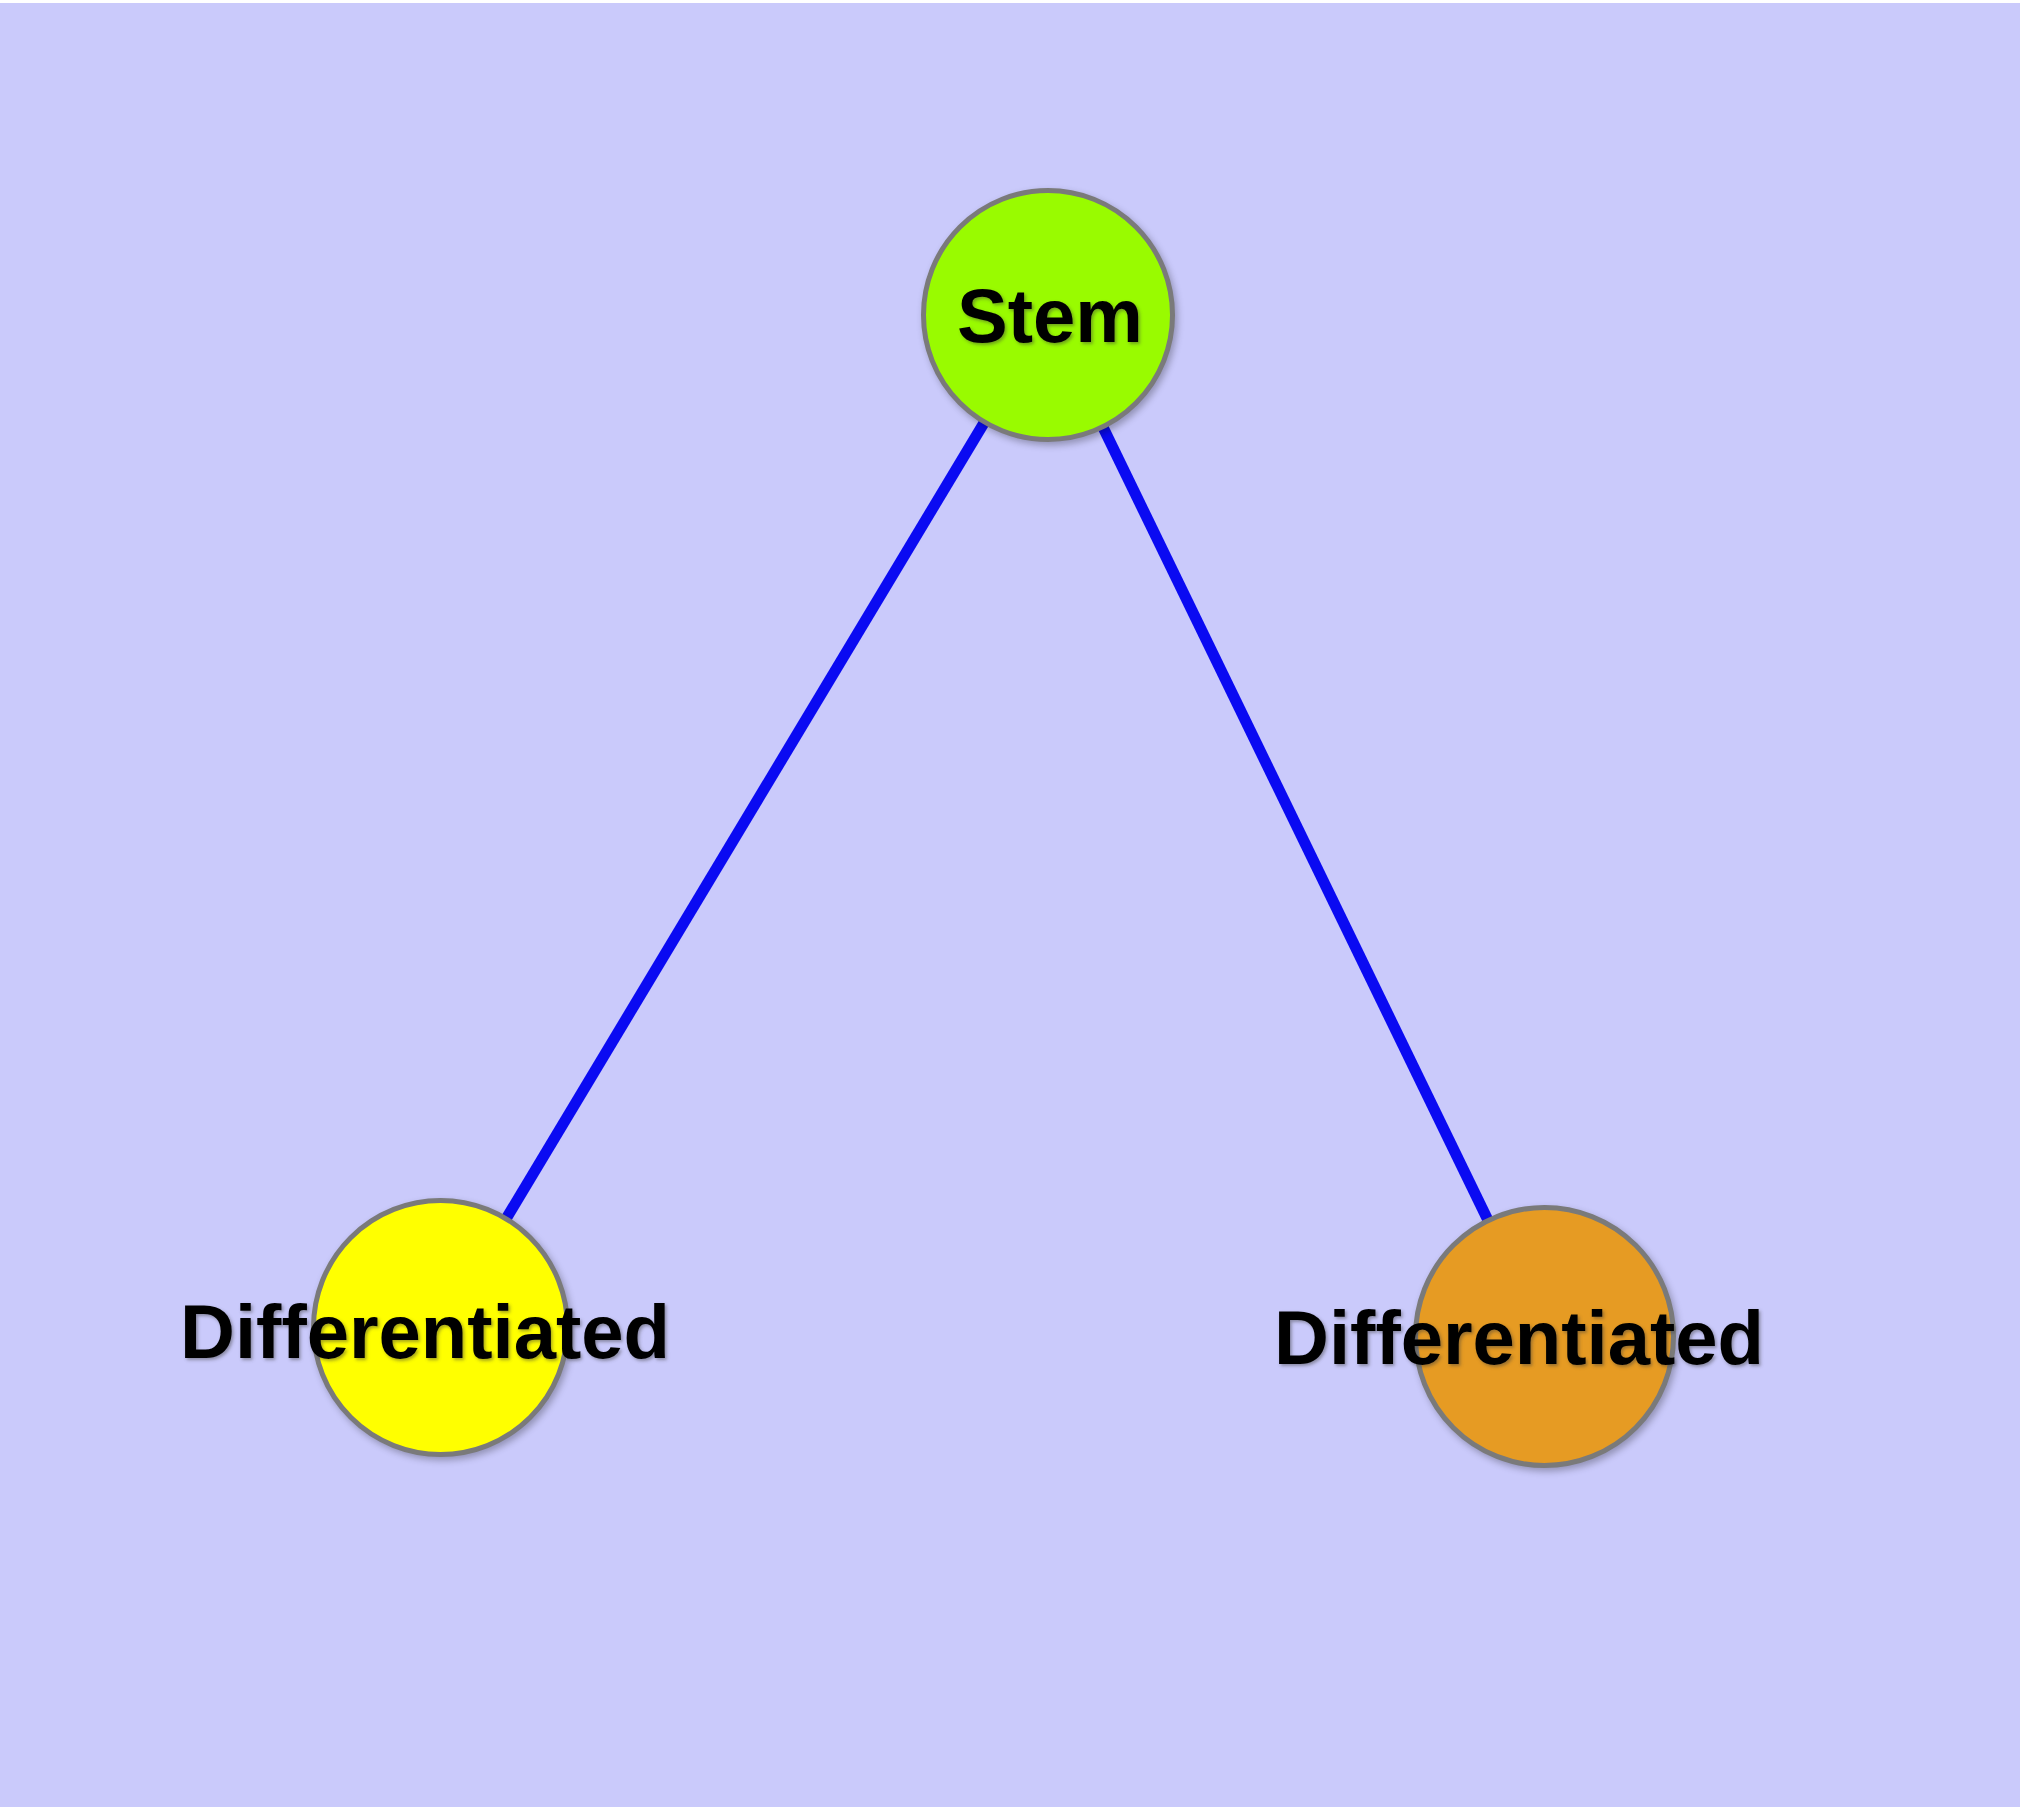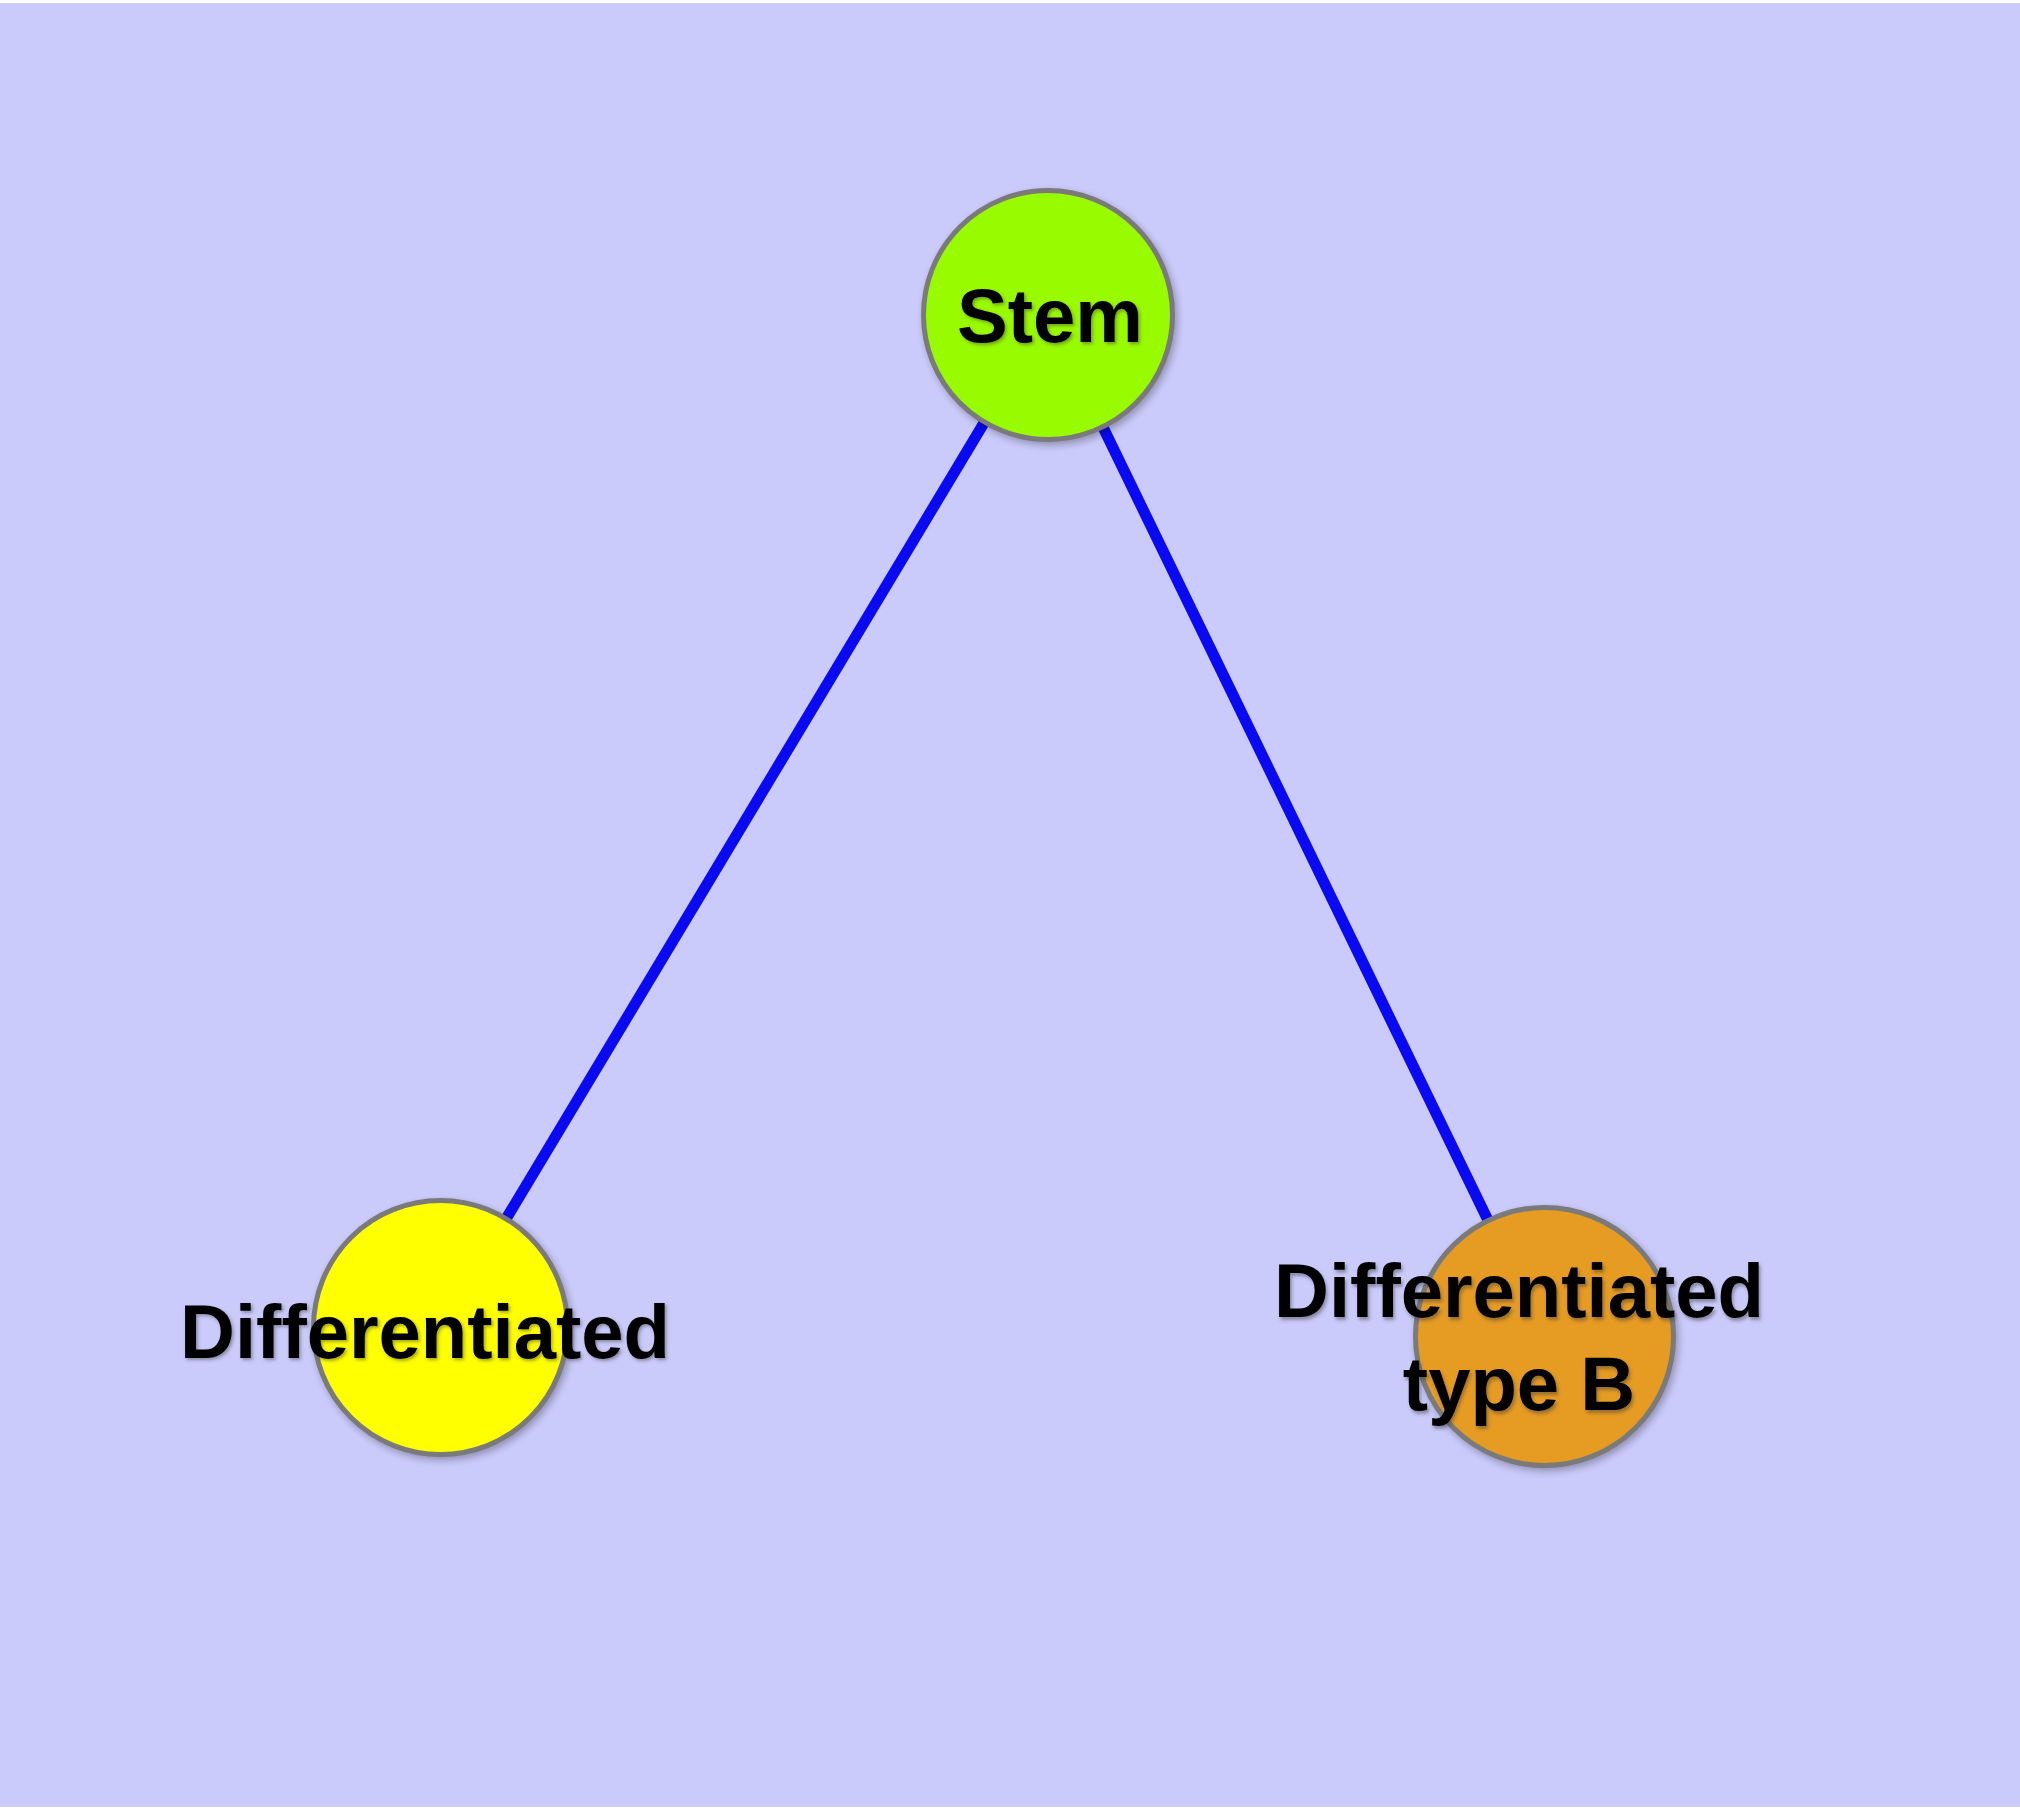--- a/index.html
+++ b/index.html
@@ -43,21 +43,20 @@
     box-shadow: 2.5px 3.4px 7.6px rgba(0,0,0,0.28);
     z-index: 2;
   }
   .node-label {
     position: absolute;
     transform: translate(-50%, -50%);
     font-weight: bold;
     font-size: 76px;
     line-height: 93px;
     color: #000000;
-    text-align: center;
     white-space: nowrap;
     text-shadow: 1.7px 2.5px 3.4px rgba(60,60,60,0.45);
     z-index: 3;
   }
   .node-label span { display: block; }
 </style>
 </head>
 <body style="background-color: rgb(255, 255, 255);">
 
 <div class="page">
@@ -78,17 +77,16 @@
   <div class="node-label" style="left:1050px; top:315px;">
     <span>Stem</span>
   </div>
 
   <div class="node-label" style="left:425px; top:1331px;">
     <span>Differentiated</span>
   </div>
 
   <div class="node-label" style="left:1519px; top:1337px;">
     <span>Differentiated</span>
-    <span>type B</span>
   </div>
 
 </div>
 
 
 </body></html>

